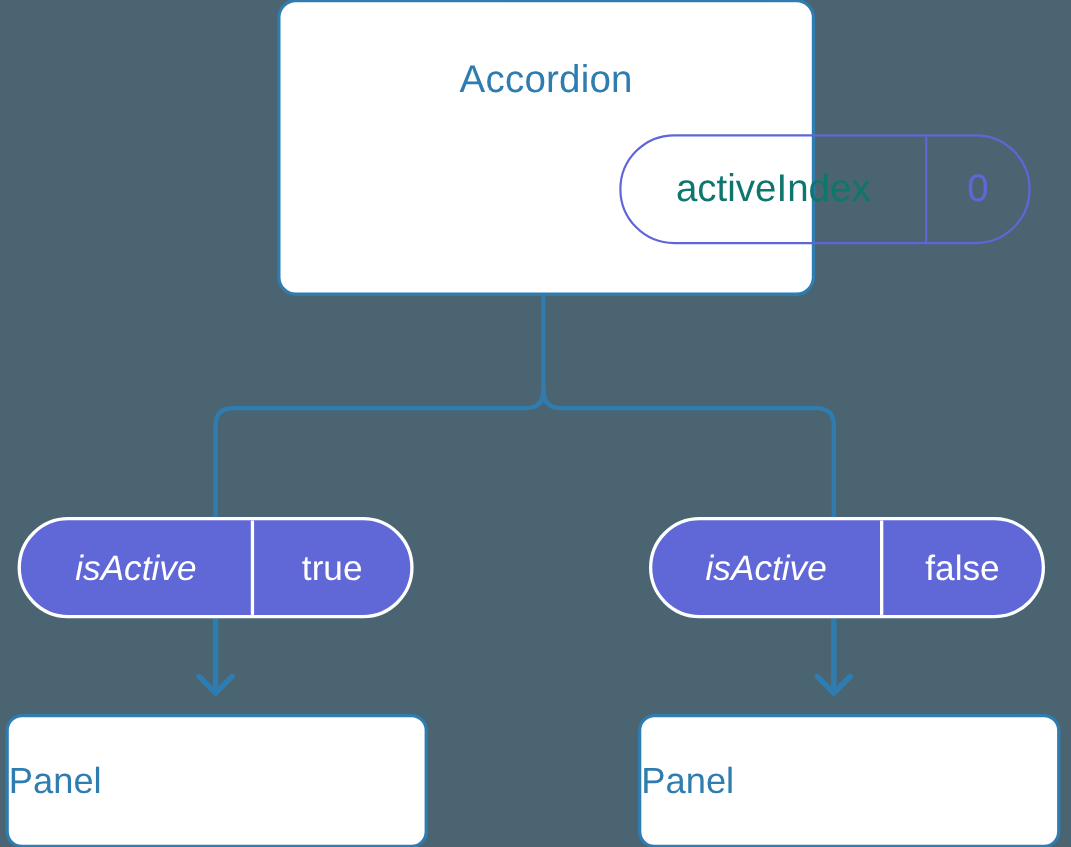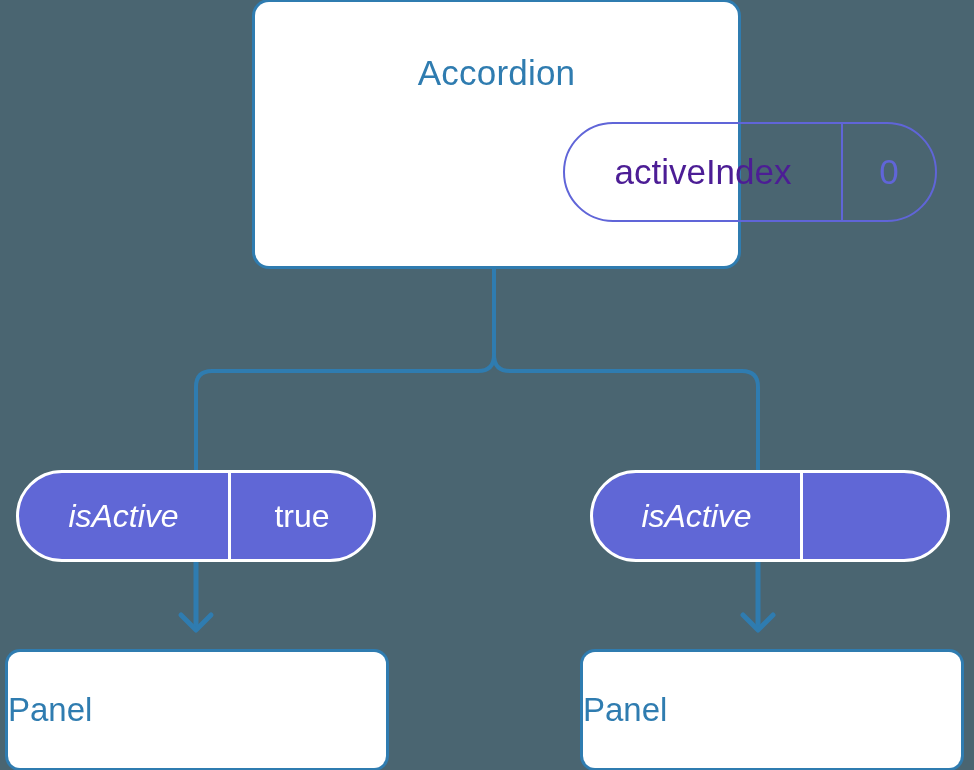--- a/index.html
+++ b/index.html
@@ -79,21 +79,21 @@
   
   .pill-outline {
     left: 308px;
     top: 120px;
     width: 374px;
     height: 100px;
     border: 2px solid #6065d8;
   }
   .pill-outline .pill-key {
     width: 278px;
-    color: #4c1d95;
+    color: #0f766e;
     font-size: 35px;
     border-right: 2px solid #6065d8;
   }
   .pill-outline .pill-val {
     flex: 1;
     color: #6065d8;
     font-size: 35px;
   }
 
   
@@ -183,19 +183,20 @@
     <div class="pill-key">isActive</div>
     <div class="pill-val">true</div>
   </div>
 
   <div class="panel panel-left">
     <span class="panel-label">Panel</span>
   </div>
 
   <div class="pill pill-filled pill-right">
     <div class="pill-key">isActive</div>
+    <div class="pill-val">false</div>
   </div>
 
   <div class="panel panel-right">
     <span class="panel-label">Panel</span>
   </div>
 
 </div>
 
 </body></html>

